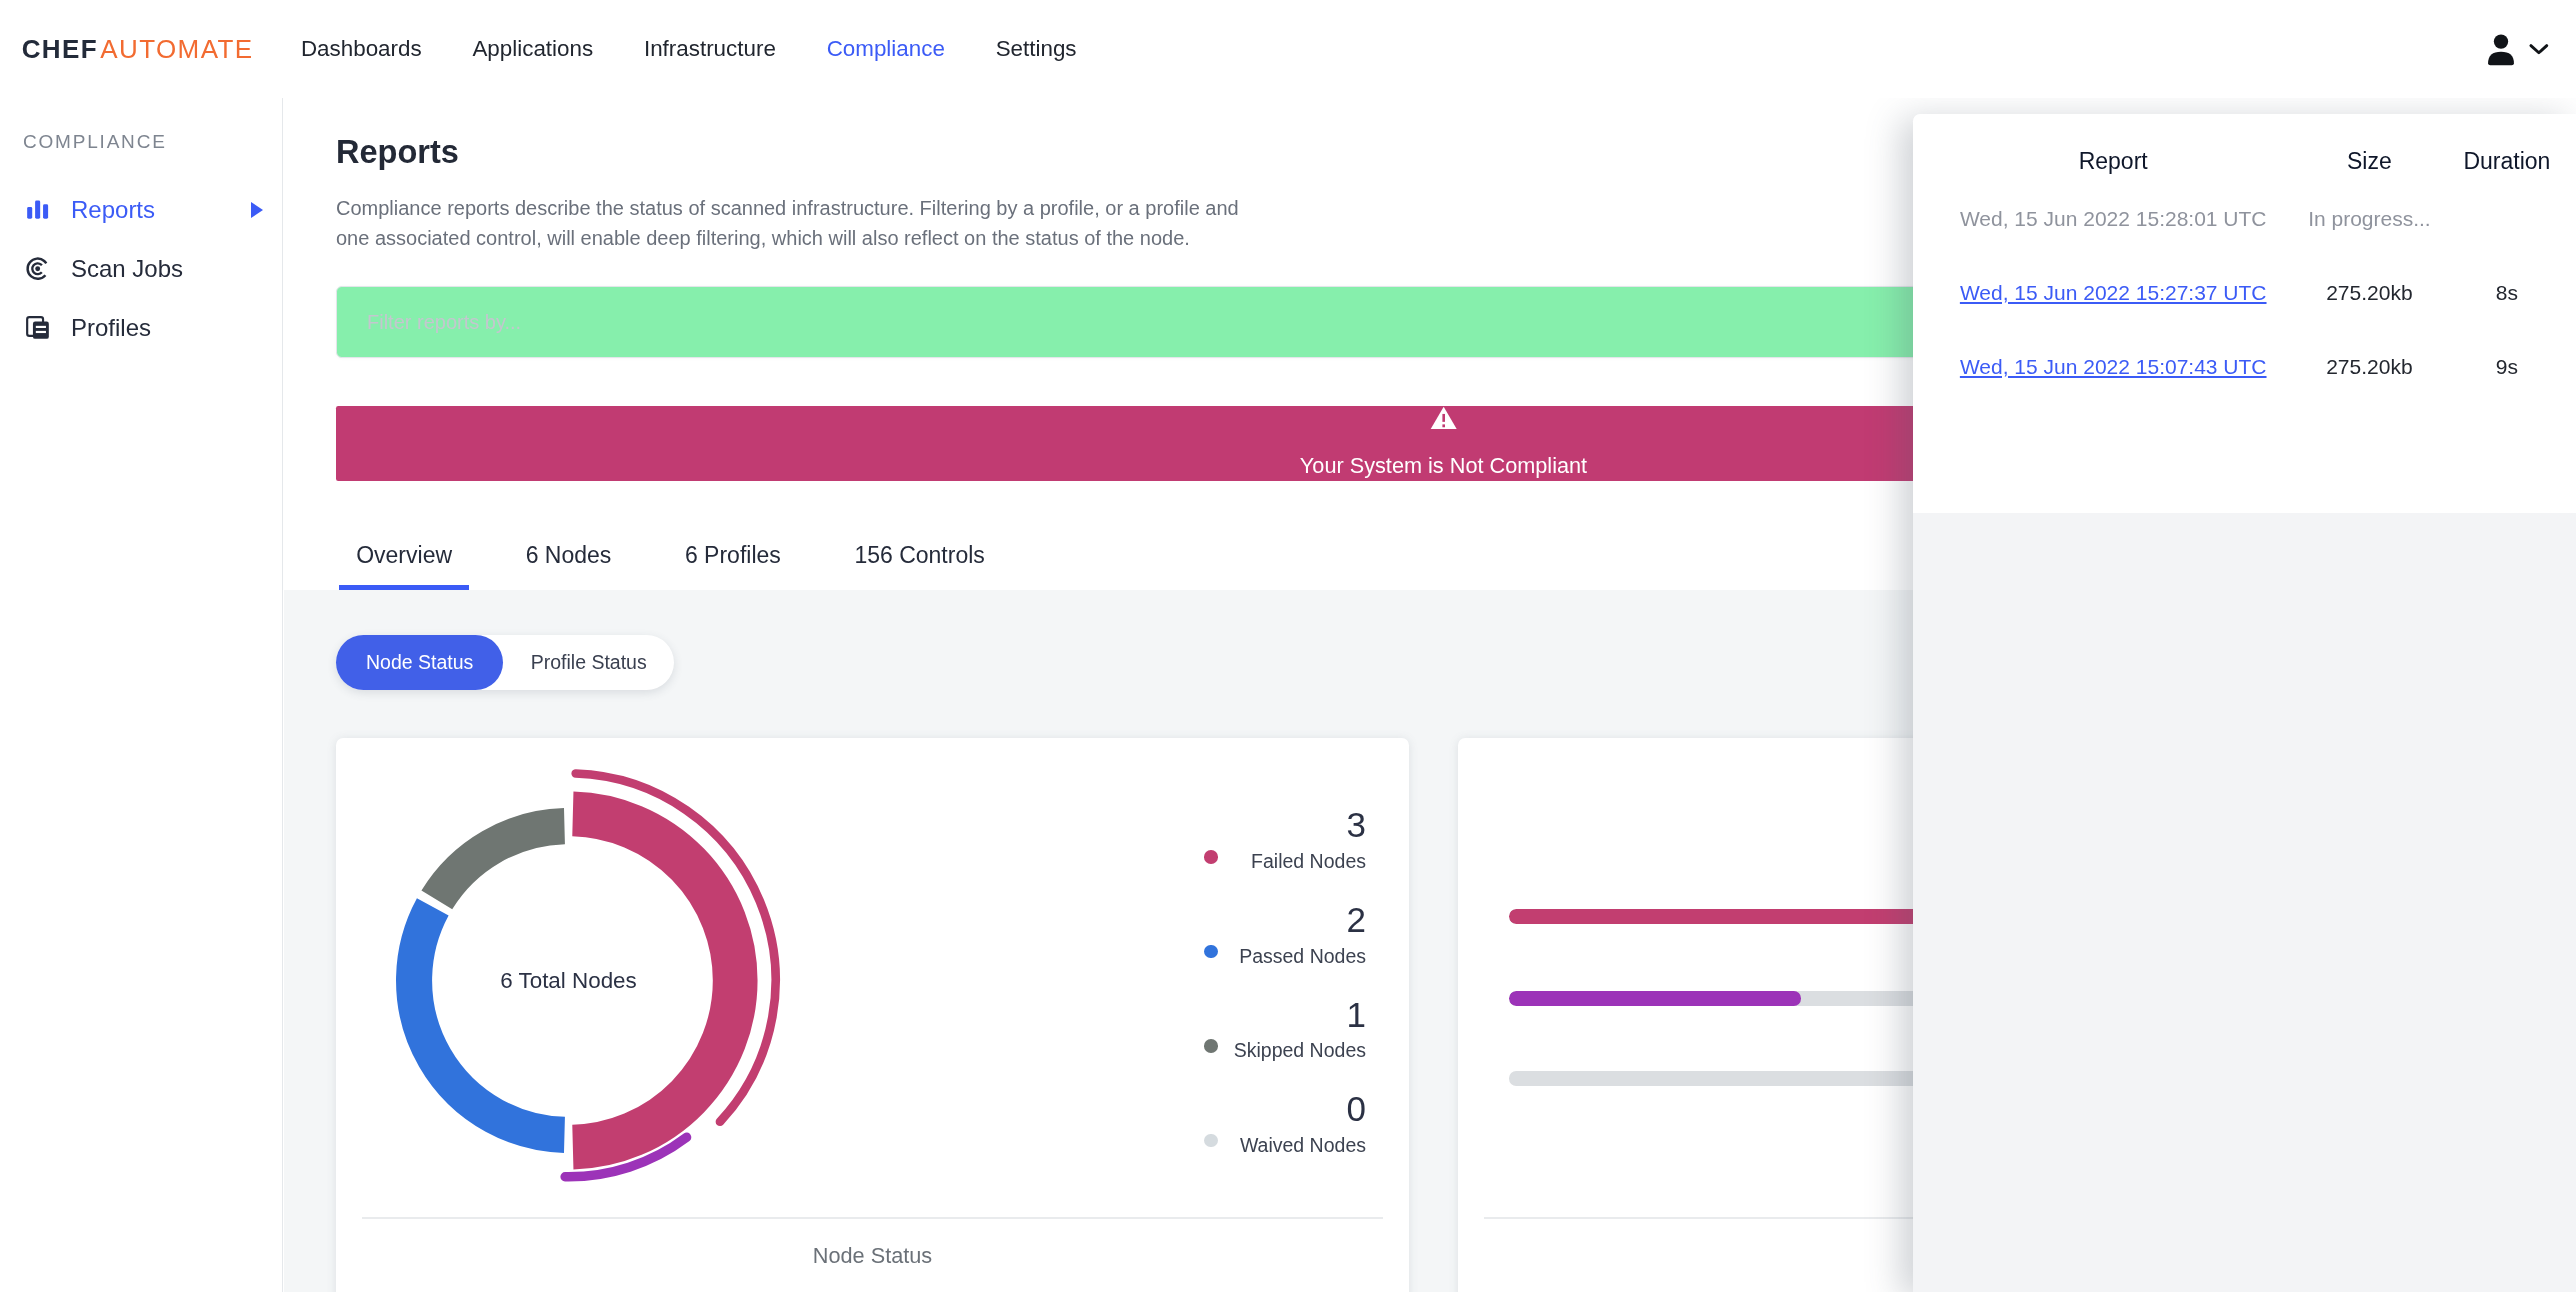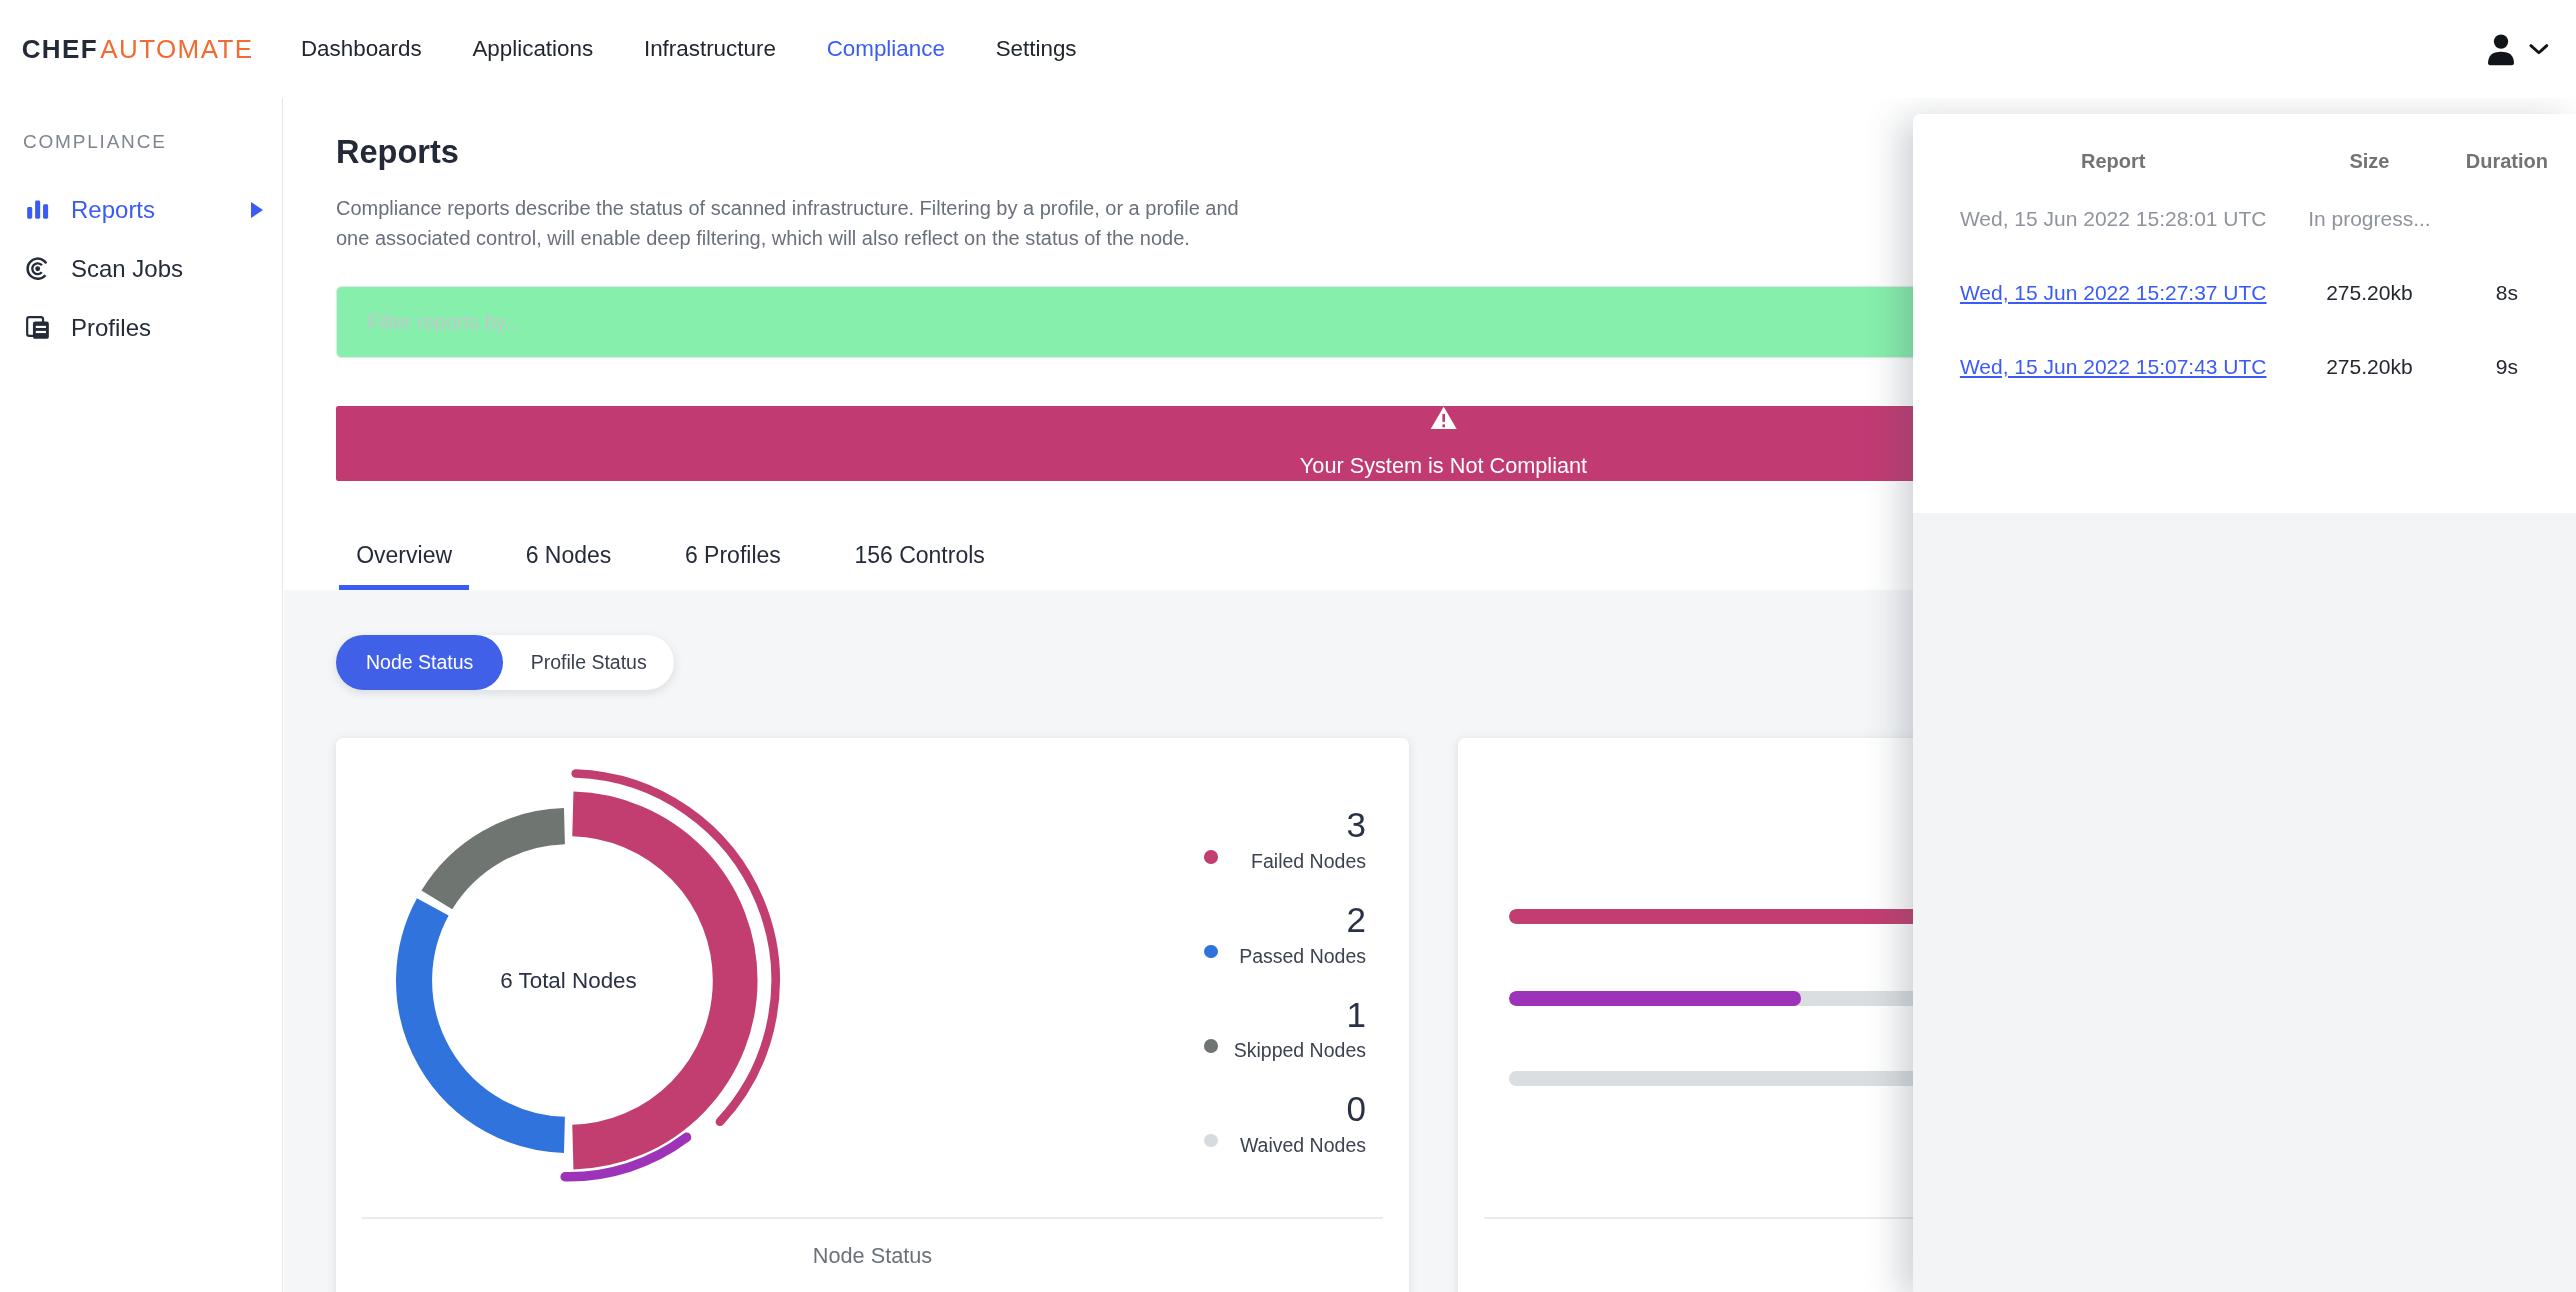--- a/index.html
+++ b/index.html
@@ -89,21 +89,21 @@
     z-index:40; border-top-left-radius:7.2px; box-shadow:-11.6px 5.8px 35px rgba(80,90,105,0.28); }
   .drawer-top { background:#fff; border-top-left-radius:7.2px; height:399px; }
   .drawer-header { position:relative; height:103px; border-bottom:1.4px solid #E9EBED; }
   .drawer-title { position:absolute; left:68px; top:35px; font-size:24.5px; color:#242A38; }
   .close-btn { position:absolute; right:20px; top:19px; width:48px; height:49px;
     border:2.2px solid #3B5BF6; border-radius:7.2px; background:#fff; display:flex;
     align-items:center; justify-content:center; cursor:pointer; }
 
   .gr-table { padding:26px 16.6px 0 29px; }
   .gr-row { display:grid; grid-template-columns:1fr 170px 105px; align-items:center; }
-  .gr-head { height:42px; font-size:20px; font-weight:700; color:#737373; }
+  .gr-head { height:42px; font-size:23px; font-weight:400; color:#0f172a; }
   .gr-data { height:74px; font-size:21px; color:#23272F; white-space:nowrap; }
   .gr-cell { text-align:center; }
   .gr-data.pending .gr-cell { color:#8F939D; }
   .gr-data.pending .c-size { text-align:center; }
   a.report-link { color:#3B5BF6; text-decoration:underline; cursor:pointer; }
 </style>
 </head>
 <body>
 
 <header class="topnav">

